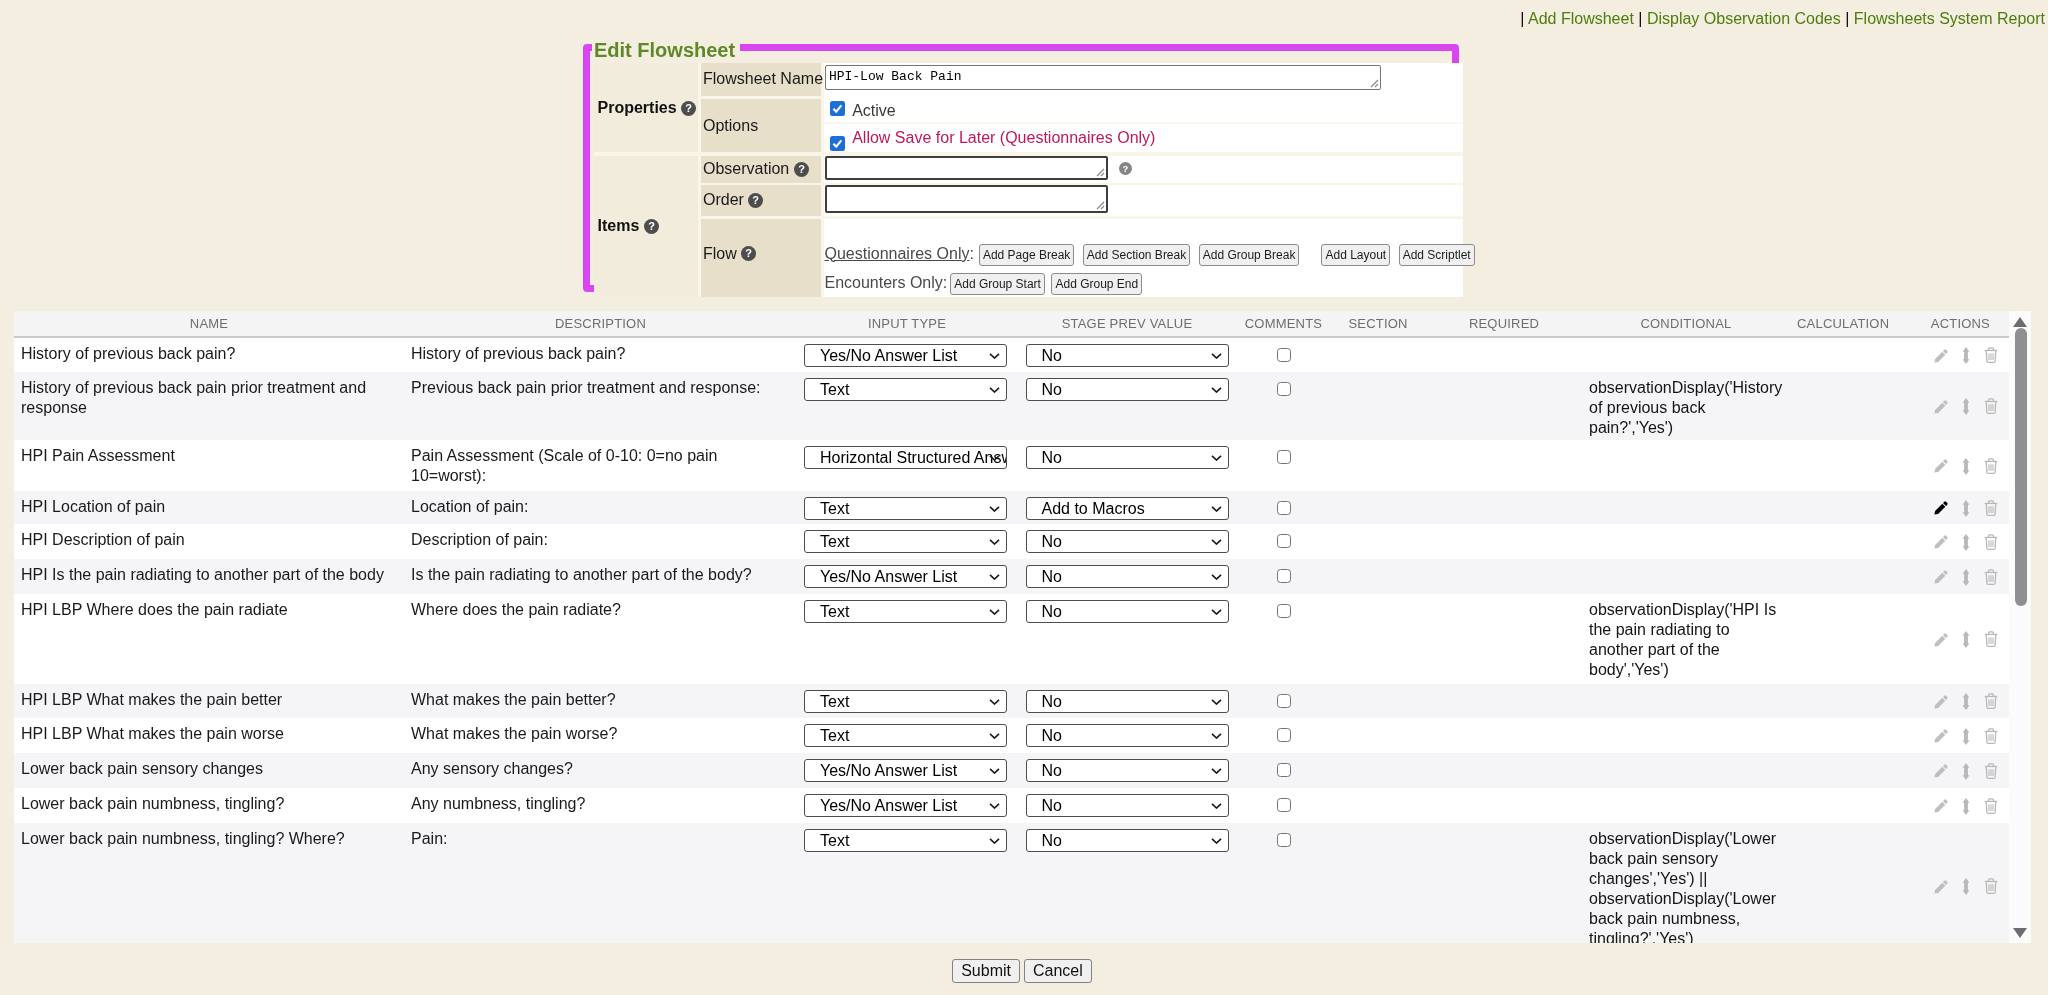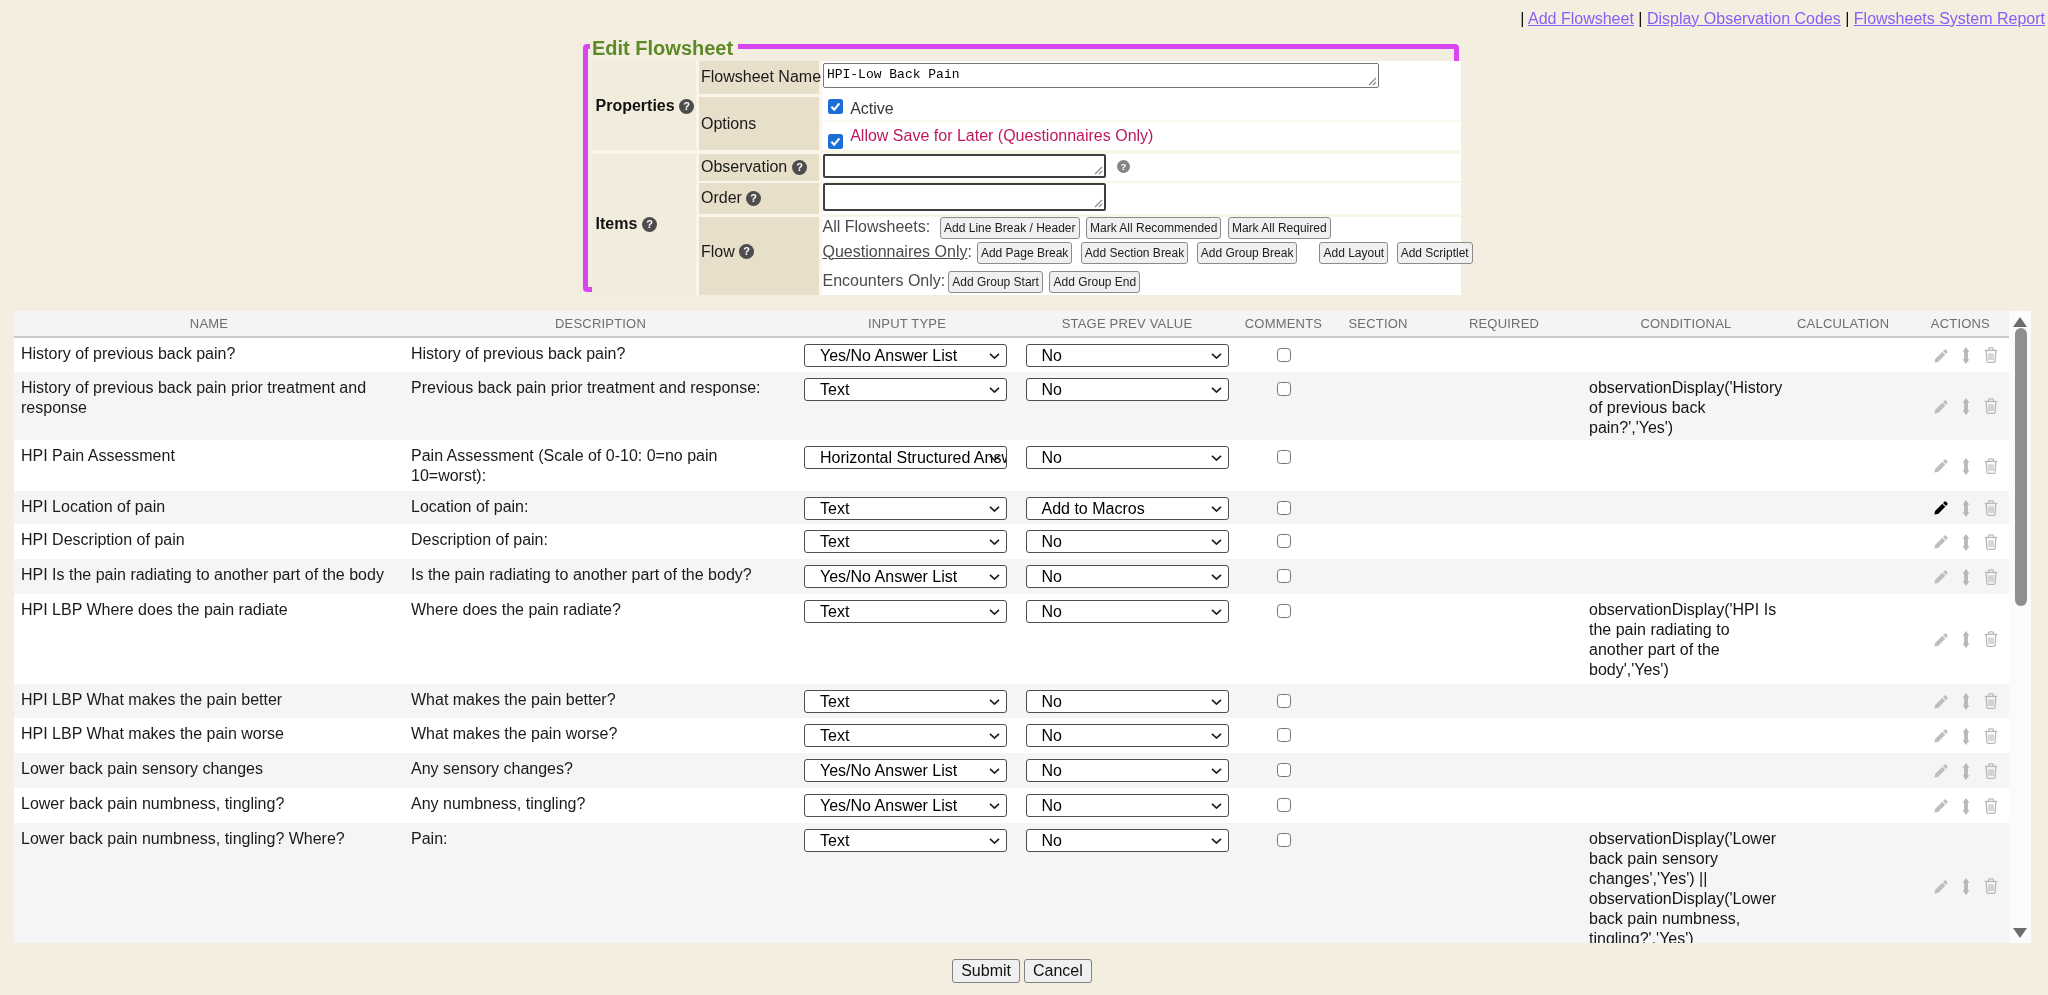--- a/index.html
+++ b/index.html
@@ -1,21 +1,21 @@
 <!DOCTYPE html>
 <html><head><meta charset="utf-8">
 <style>
 html,body{margin:0;padding:0}
 body{width:2048px;height:995px;position:relative;overflow:hidden;background:#f3eedf;
  font-family:"Liberation Sans",sans-serif;font-size:16px;color:#1a1a1a}
-a{color:#8b5cf6;text-decoration:underline}
+a{color:#4d7c0f;}
 
 #toplinks{position:absolute;top:10px;right:3px;font-size:16px;color:#0b0b0b;white-space:nowrap}
 
-#fs{position:absolute;left:583px;top:44px;width:876px;height:248px;border:5px solid #d946ef;border-radius:4px;box-sizing:border-box;background:#f3eedf}
+#fs{position:absolute;left:583px;top:44px;width:876px;height:248px;border:7px solid #d946ef;border-radius:4px;box-sizing:border-box;background:#f3eedf}
 #fs .legend{position:absolute;left:2px;top:-12px;background:#f3eedf;padding:0 5px 0 2px;font-weight:bold;font-size:20px;color:#5d8927;line-height:22px}
 .cell{position:absolute;box-sizing:border-box}
 .bg-left{background:#f1ecdb}
 .bg-lab{background:#e7dfc9;white-space:nowrap}
 .bg-white{background:#fff}
 .lab-bold{font-weight:bold;font-size:16px;color:#111}
 .qi{display:inline-block;vertical-align:-3px}
 .flexmid{display:flex;align-items:center}
 
 .ta{position:absolute;background:#fff;box-sizing:border-box}
@@ -116,26 +116,20 @@
       </svg>
 </div>
 <div class="cell bg-white" style="left:233.5px;top:133.5px;width:639px;height:31px">
  <div class="ta ta2" style="left:1.1px;top:0;width:283.5px;height:28px">
   <svg class="grip" width="9" height="9" viewBox="0 0 9 9">
           <path d="M8 1 L1 8 M8 5 L5 8" stroke="#8a8a8a" stroke-width="1.2" fill="none"></path>
         </svg>
  </div>
 </div>
 <div class="cell bg-white" style="left:233.5px;top:167.5px;width:639px;height:78.5px">
- <div class="flowline" style="top:0;height:28px">
-  <span class="flowlab" style="margin-left:1px;margin-right:10px">All Flowsheets:</span>
-  <span class="btn">Add Line Break / Header</span>
-  <span class="btn" style="margin-left:6.5px">Mark All Recommended</span>
-  <span class="btn" style="margin-left:6.5px">Mark All Required</span>
- </div>
  <div class="flowline" style="top:25px;height:28px">
   <span class="flowlab" style="margin-left:1px;margin-right:5px"><span style="text-decoration:underline">Questionnaires Only</span>:</span>
   <span class="btn">Add Page Break</span>
   <span class="btn" style="margin-left:8.5px">Add Section Break</span>
   <span class="btn" style="margin-left:8.5px">Add Group Break</span>
   <span class="btn" style="margin-left:22px">Add Layout</span>
   <span class="btn" style="margin-left:8.5px">Add Scriptlet</span>
  </div>
  <div class="flowline" style="top:54px;height:26px">
   <span class="flowlab" style="margin-left:1px;margin-right:3px">Encounters Only:</span>

